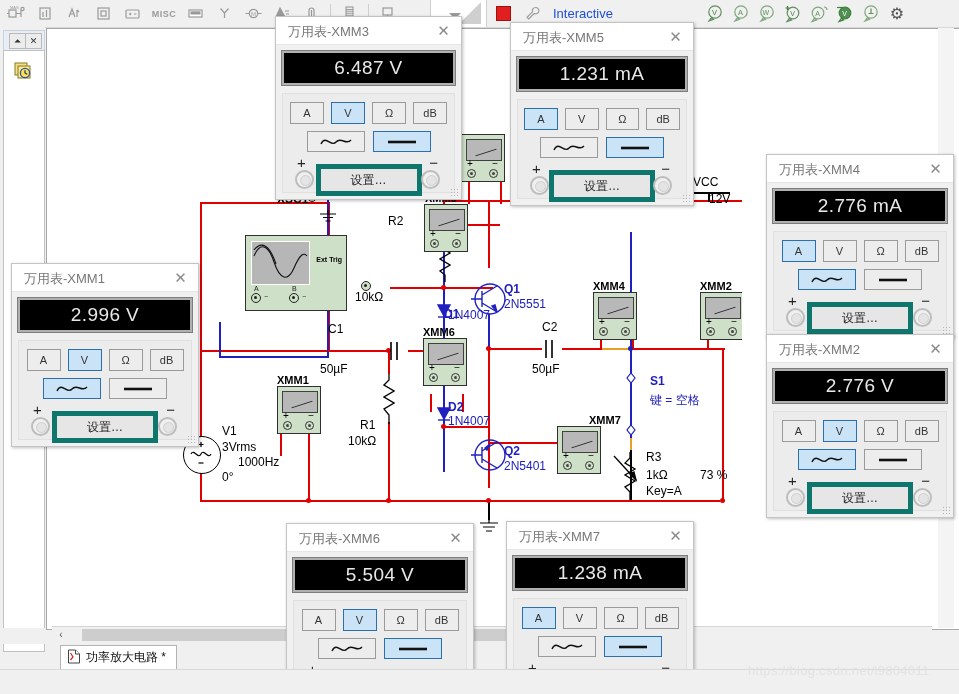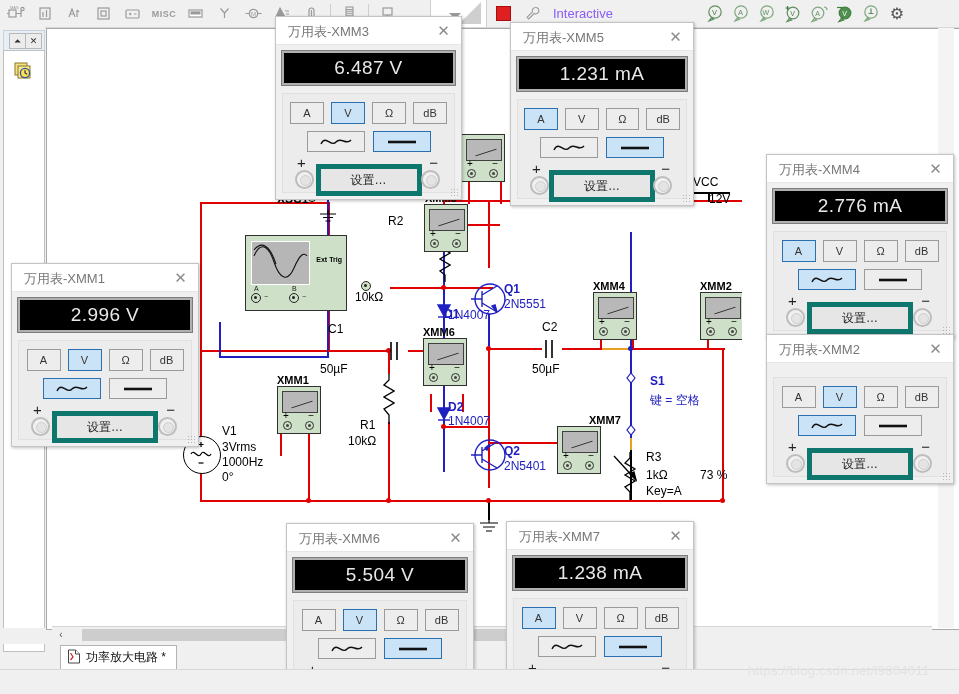--- a/index.html
+++ b/index.html
@@ -14,21 +14,21 @@
 
   
   #toolbar{left:0;top:0;width:959px;height:27px;background:#f0f0f0;border-bottom:1px solid #d8d8d8;}
   .tb-group{position:absolute;top:0;height:27px;display:flex;align-items:center;}
   .tb-btn{width:29px;height:25px;display:flex;align-items:center;justify-content:center;
           color:#9a9a9a;font-size:14px;}
   .tb-btn svg{display:block;}
   .tb-sep{width:1px;height:19px;background:#cfcfcf;margin:0 4px;}
   .sim-pause{color:#6a6a8a;font-size:14px;font-weight:bold;letter-spacing:-1px;}
   .sim-stop{width:13px;height:13px;background:#e02020;border:1px solid #a41010;}
-  .interactive-lbl{color:#8b5cf6;font-size:13px;margin-left:6px;}
+  .interactive-lbl{color:#1d4ed8;font-size:13px;margin-left:6px;}
   .probe{width:26px;height:23px;display:flex;align-items:center;justify-content:center;}
   .gear{font-size:16px;color:#555;}
 
   
   #wintab{left:430px;top:0;width:55px;height:27px;background:#fff;border:1px solid #cfcfcf;border-bottom:none;border-top:none;}
   #wintab .arrow{position:absolute;left:18px;top:13px;width:0;height:0;border-left:6px solid transparent;border-right:6px solid transparent;border-top:6px solid #9a9a9a;}
   #wintab .tri{position:absolute;left:28px;top:2px;width:0;height:0;border-left:22px solid transparent;border-bottom:22px solid #cfcfcf;}
 
   
   #leftdock{left:0;top:27px;width:45px;height:640px;background:#f0f0f0;}
@@ -568,21 +568,21 @@
         <g stroke="#000" stroke-width="1.3" fill="none">
       <path d="M18 0v6 L13 11 L23 17 L13 23 L23 29 L13 35 L18 40 v8"></path>
       <path d="M2 4 L24 28"></path>
           <path d="M18 22 L24 28 L22 20 Z" fill="#000"></path>
         </g>
       </svg>
   </div>
 
   <div class="lbl" style="left:170px;top:392px;">V1</div>
   <div class="lbl" style="left:170px;top:408px;">3Vrms</div>
-  <div class="lbl" style="left:170px;top:423px;">1000Hz</div>
+  <div class="lbl" style="left:186px;top:423px;">1000Hz</div>
   <div class="lbl" style="left:170px;top:438px;">0°</div>
   <div class="src" style="left:131px;top:404px;">
     <svg width="34" height="34" viewBox="0 0 34 34">
         <g stroke="#000" stroke-width="1.2" fill="none">
       <path d="M17 5v5M14.5 7.5h5"></path>
           <path d="M7 17 C10 11 14 23 17 17 C20 11 24 23 27 17"></path>
       <path d="M14.5 26h5"></path>
         </g>
       </svg>
   </div>
@@ -844,20 +844,23 @@
     <div class="mm-grip"></div>
   </div>
 </div>
 
 <div class="mm" style="left:766px;top:334px;width:186px;">
   <div class="mm-title">
     <div class="t">万用表-XMM2</div>
     <div class="x">✕</div>
   </div>
   <div class="mm-body">
+    <div class="mm-disp">
+      <span>2.776 V</span>
+    </div>
     <div class="mm-panel">
       <div class="mm-modes">
         <div class="mm-mode">A</div>
         <div class="mm-mode on">V</div>
         <div class="mm-mode">Ω</div>
         <div class="mm-mode">dB</div>
       </div>
       <div class="mm-ac">
         <div class="mm-wv on">
           <svg width="36" height="12" viewBox="0 0 36 12">

